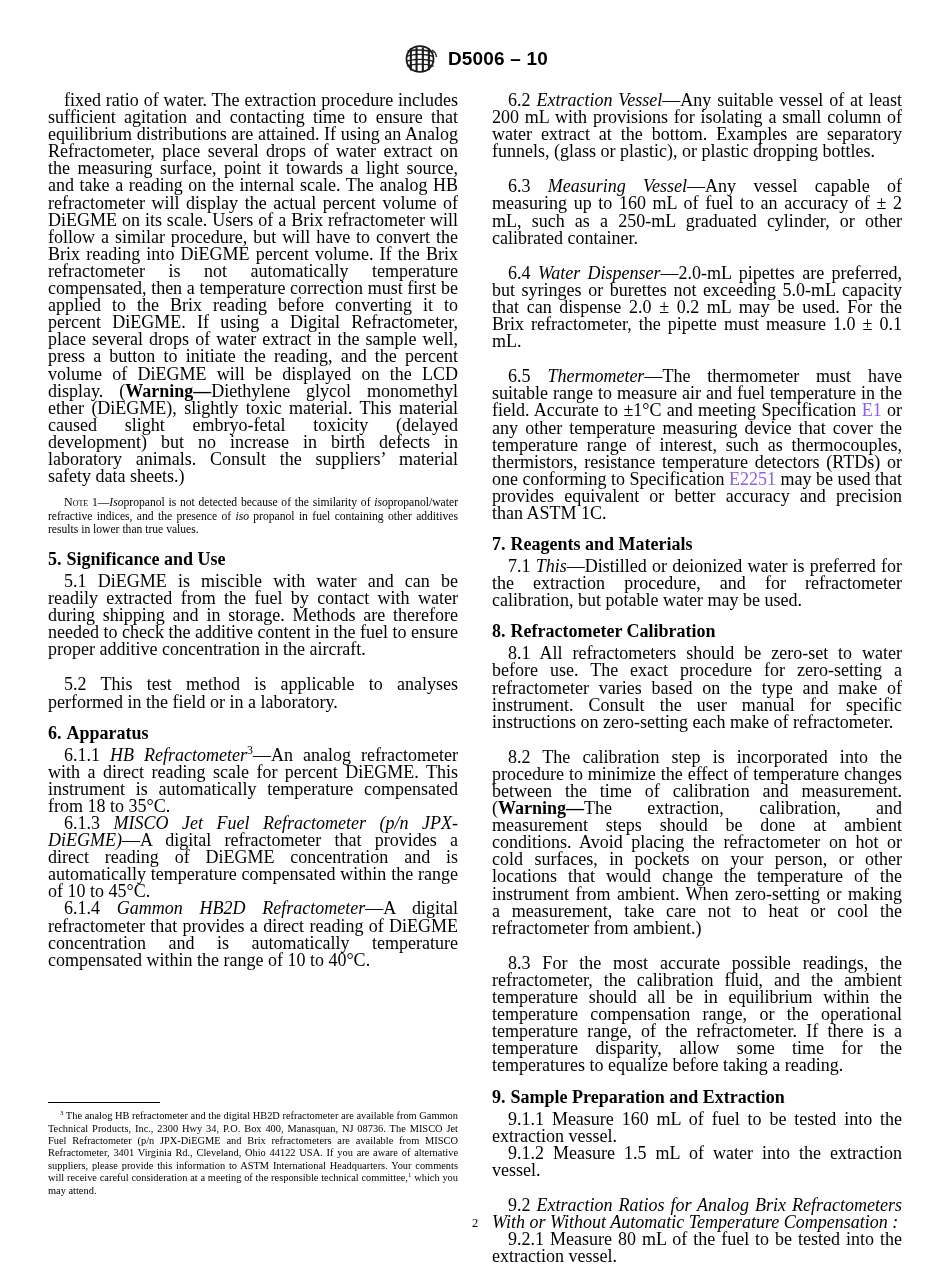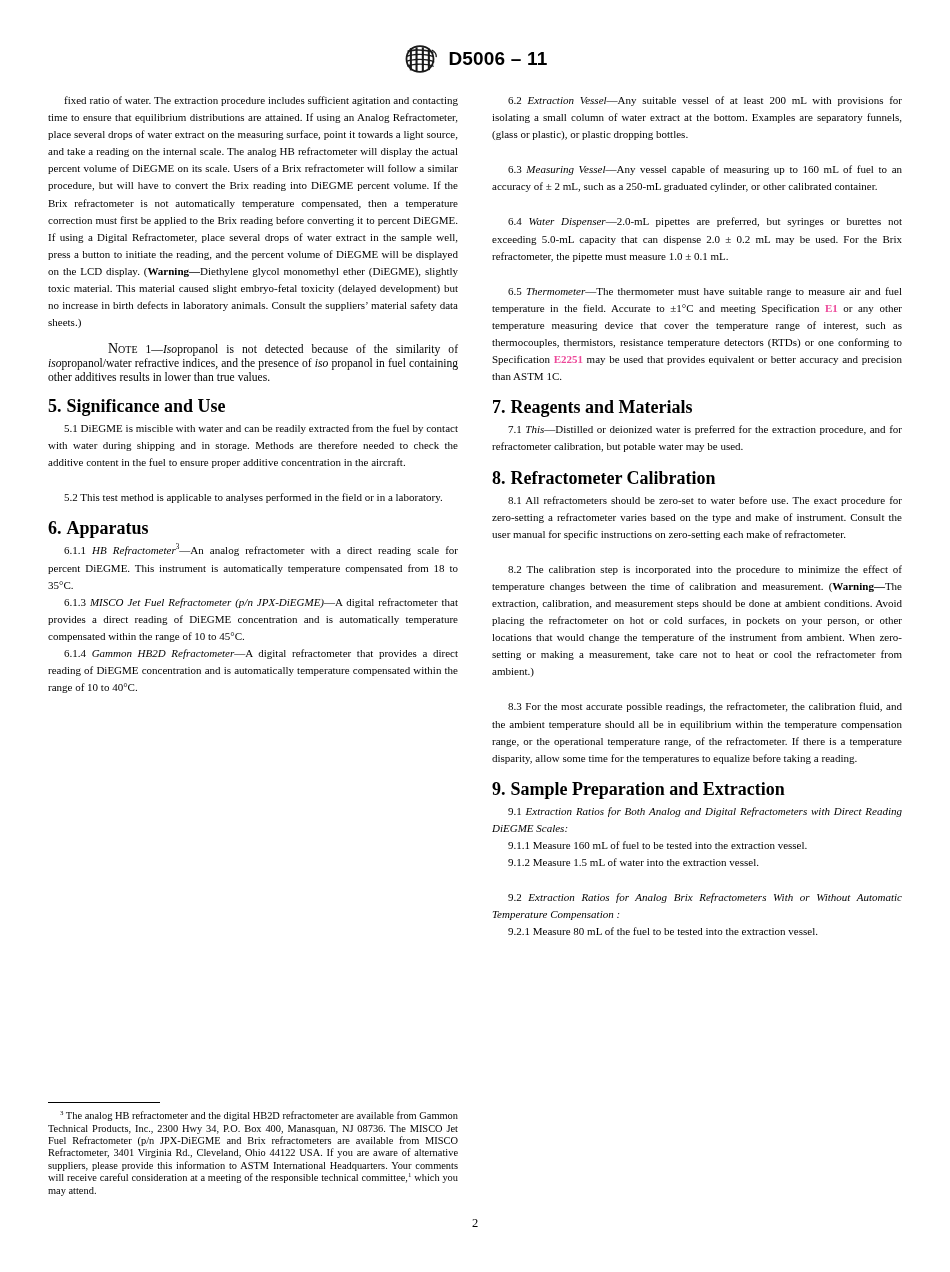--- a/index.html
+++ b/index.html
@@ -58,21 +58,21 @@
   }
   .col {
     width: 410px;
     position: relative;
   }
   .col-left { display: flex; flex-direction: column; }
   .flex-spacer { flex: 1 1 auto; min-height: 0; }
 
   p {
     margin: 0;
-    font-size: 11px;
+    font-size: 18px;
     line-height: 17.1px;
     text-align: justify;
     text-justify: inter-word;
     -webkit-hyphens: none;
     hyphens: none;
   }
   p.body { text-indent: 16px; }
   p.gap { margin-top: 18px; }
 
   h2.section {
@@ -86,30 +86,28 @@
 
   .note {
     font-size: 11.6px;
     line-height: 13.6px;
     text-align: justify;
     margin: 11px 0 0 0;
     text-indent: 16px;
   }
   .note .smallcaps {
     font-variant: small-caps;
-    font-size: 14px;
-    margin-left: 44px;
+    font-size: 12px;
   }
 
   i, em { font-style: italic; }
   b, strong { font-weight: bold; }
   .link {
-    color: #ec4899;
+    color: #8b5cf6;
     text-decoration: none;
-    font-weight: bold;
   }
   sup {
     font-size: 0.66em;
     vertical-align: super;
     line-height: 0;
   }
 
   
   .footnote-wrap {
     margin-top: 8px;
@@ -153,21 +151,21 @@
           <path d="M15 55 C42 47 84 47 107 57 L108 62 C84 51 42 51 16 60 Z"></path>
           <path d="M17 71 C42 63 82 63 105 72 L106 77 C82 67 42 67 18 76 Z"></path>
           <path d="M26 14 L33 14 L33 88 L26 88 Z"></path>
           <path d="M45 11 L52 11 L52 91 L45 91 Z"></path>
           <path d="M66 11 L73 11 L73 91 L66 91 Z"></path>
           <path d="M86 15 L93 15 L93 87 L86 87 Z"></path>
           <path d="M100 18 C112 24 118 34 116 44 L112 43 C113 35 108 27 98 22 Z"></path>
         </g>
       </svg>
     </span>
-    <span class="doc-designation">D5006 – 11</span>
+    <span class="doc-designation">D5006 – 10</span>
   </div>
 
   <div class="columns">
 
     <div class="col col-left">
 
       <p class="body"><span>fixed ratio of water. The extraction procedure includes sufficient agitation and contacting time to ensure that equilibrium distributions are attained. If using an Analog Refractometer, place several drops of water extract on the measuring surface, point it towards a light source, and take a reading on the internal scale. The analog HB refractometer will display the actual percent volume of DiEGME on its scale. Users of a Brix refractometer will follow a similar procedure, but will have to convert the Brix reading into DiEGME percent volume. If the Brix refractometer is not automatically temperature compensated, then a temperature correction must first be applied to the Brix reading before converting it to percent DiEGME. If using a Digital Refractometer, place several drops of water extract in the sample well, press a button to initiate the reading, and the percent volume of DiEGME will be displayed on the LCD display. (</span><b>Warning—</b><span>Diethylene glycol monomethyl ether (DiEGME), slightly toxic material. This material caused slight embryo-fetal toxicity (delayed development) but no increase in birth defects in laboratory animals. Consult the suppliers’ material safety data sheets.)</span></p>
 
       <p class="note"><span class="smallcaps">Note</span><span> 1—</span><i>Iso</i><span>propanol is not detected because of the similarity of </span><i>iso</i><span>propanol/water refractive indices, and the presence of </span><i>iso</i><span> propanol in fuel containing other additives results in lower than true values.</span></p>
 
@@ -211,21 +209,20 @@
       <h2 class="section"><span class="num">8.</span><span>Refractometer Calibration</span></h2>
 
       <p class="body">8.1 All refractometers should be zero-set to water before use. The exact procedure for zero-setting a refractometer varies based on the type and make of instrument. Consult the user manual for specific instructions on zero-setting each make of refractometer.</p>
 
       <p class="body gap"><span>8.2 The calibration step is incorporated into the procedure to minimize the effect of temperature changes between the time of calibration and measurement. (</span><b>Warning—</b><span>The extraction, calibration, and measurement steps should be done at ambient conditions. Avoid placing the refractometer on hot or cold surfaces, in pockets on your person, or other locations that would change the temperature of the instrument from ambient. When zero-setting or making a measurement, take care not to heat or cool the refractometer from ambient.)</span></p>
 
       <p class="body gap">8.3 For the most accurate possible readings, the refractometer, the calibration fluid, and the ambient temperature should all be in equilibrium within the temperature compensation range, or the operational temperature range, of the refractometer. If there is a temperature disparity, allow some time for the temperatures to equalize before taking a reading.</p>
 
       <h2 class="section"><span class="num">9.</span><span>Sample Preparation and Extraction</span></h2>
 
-      <p class="body"><span>9.1 </span><i>Extraction Ratios for Both Analog and Digital Refractometers with Direct Reading DiEGME Scales:</i></p>
 
       <p class="body">9.1.1 Measure 160 mL of fuel to be tested into the extraction vessel.</p>
       <p class="body">9.1.2 Measure 1.5 mL of water into the extraction vessel.</p>
 
       <p class="body gap"><span>9.2 </span><i>Extraction Ratios for Analog Brix Refractometers With or Without Automatic Temperature Compensation :</i></p>
 
       <p class="body">9.2.1 Measure 80 mL of the fuel to be tested into the extraction vessel.</p>
     </div>
   </div>
 

